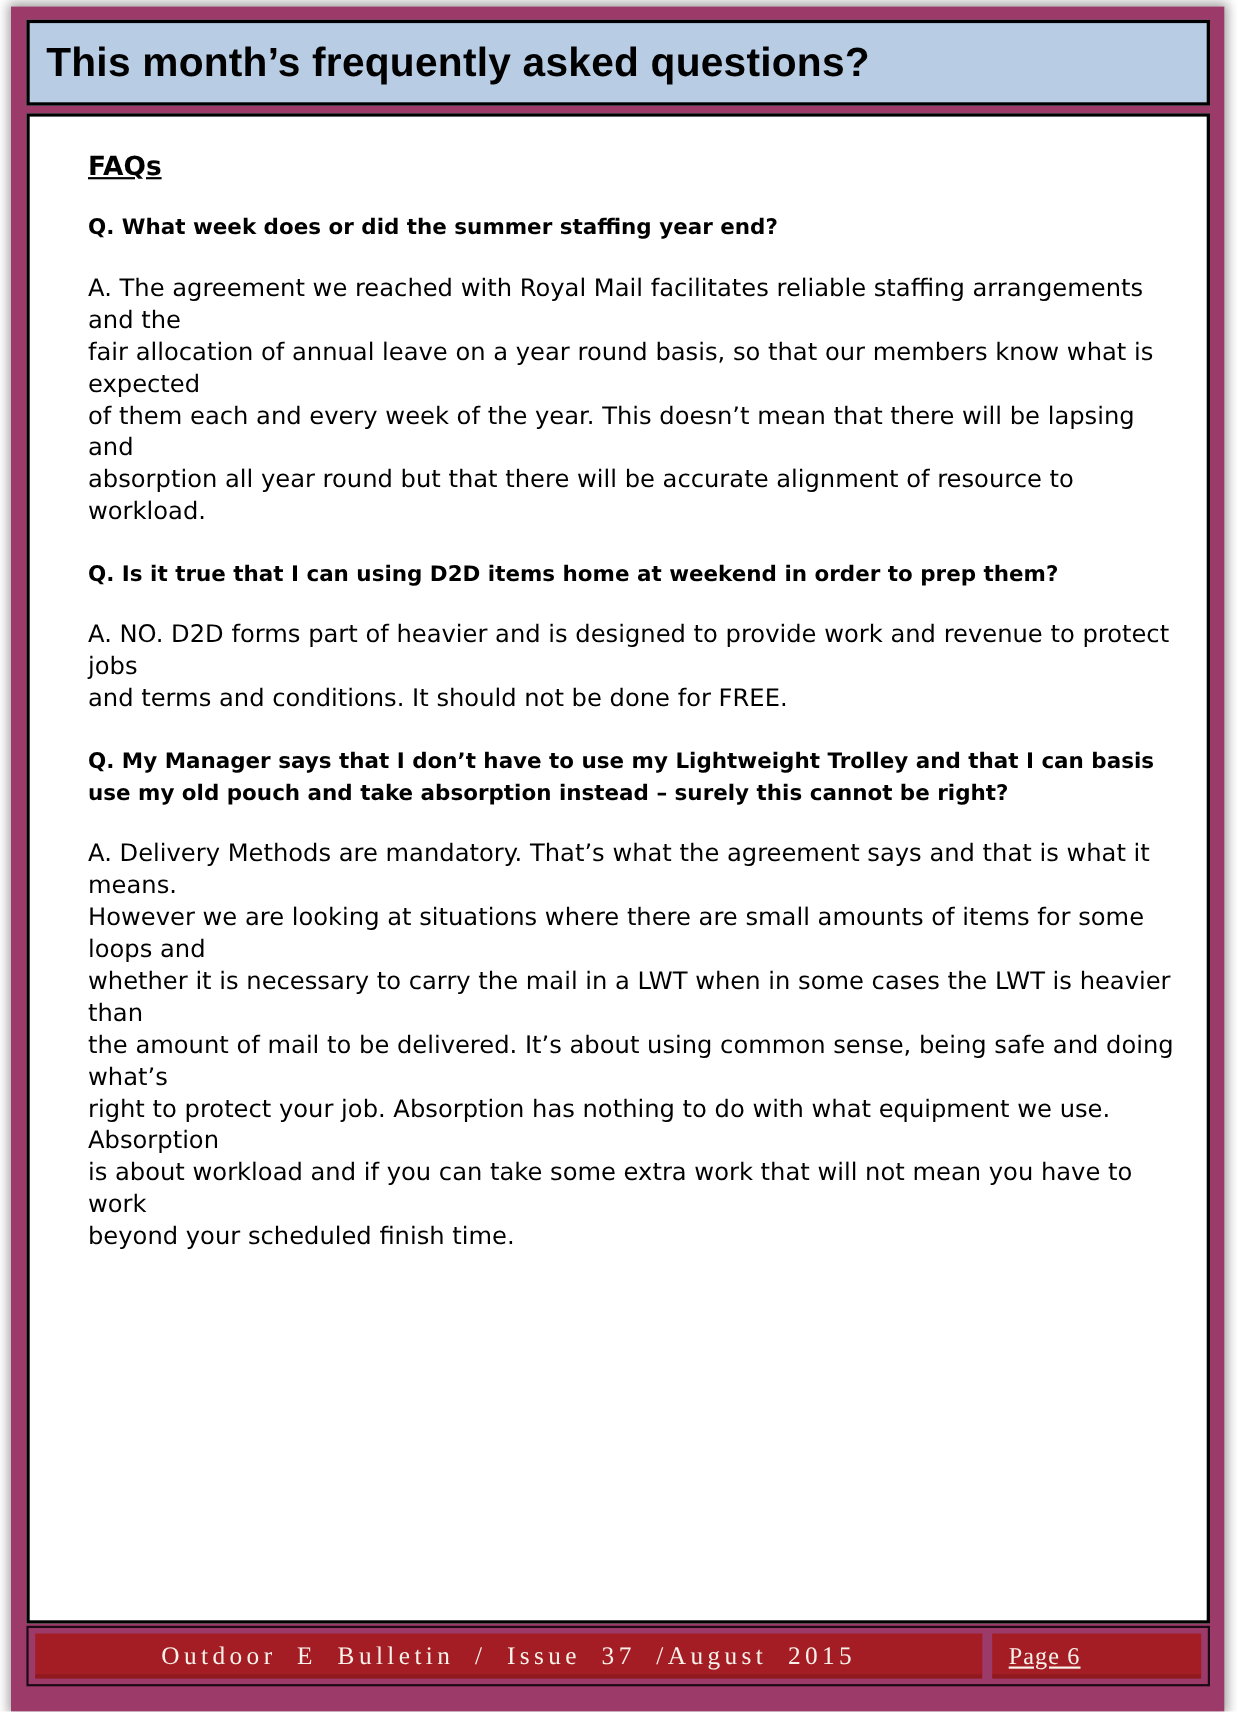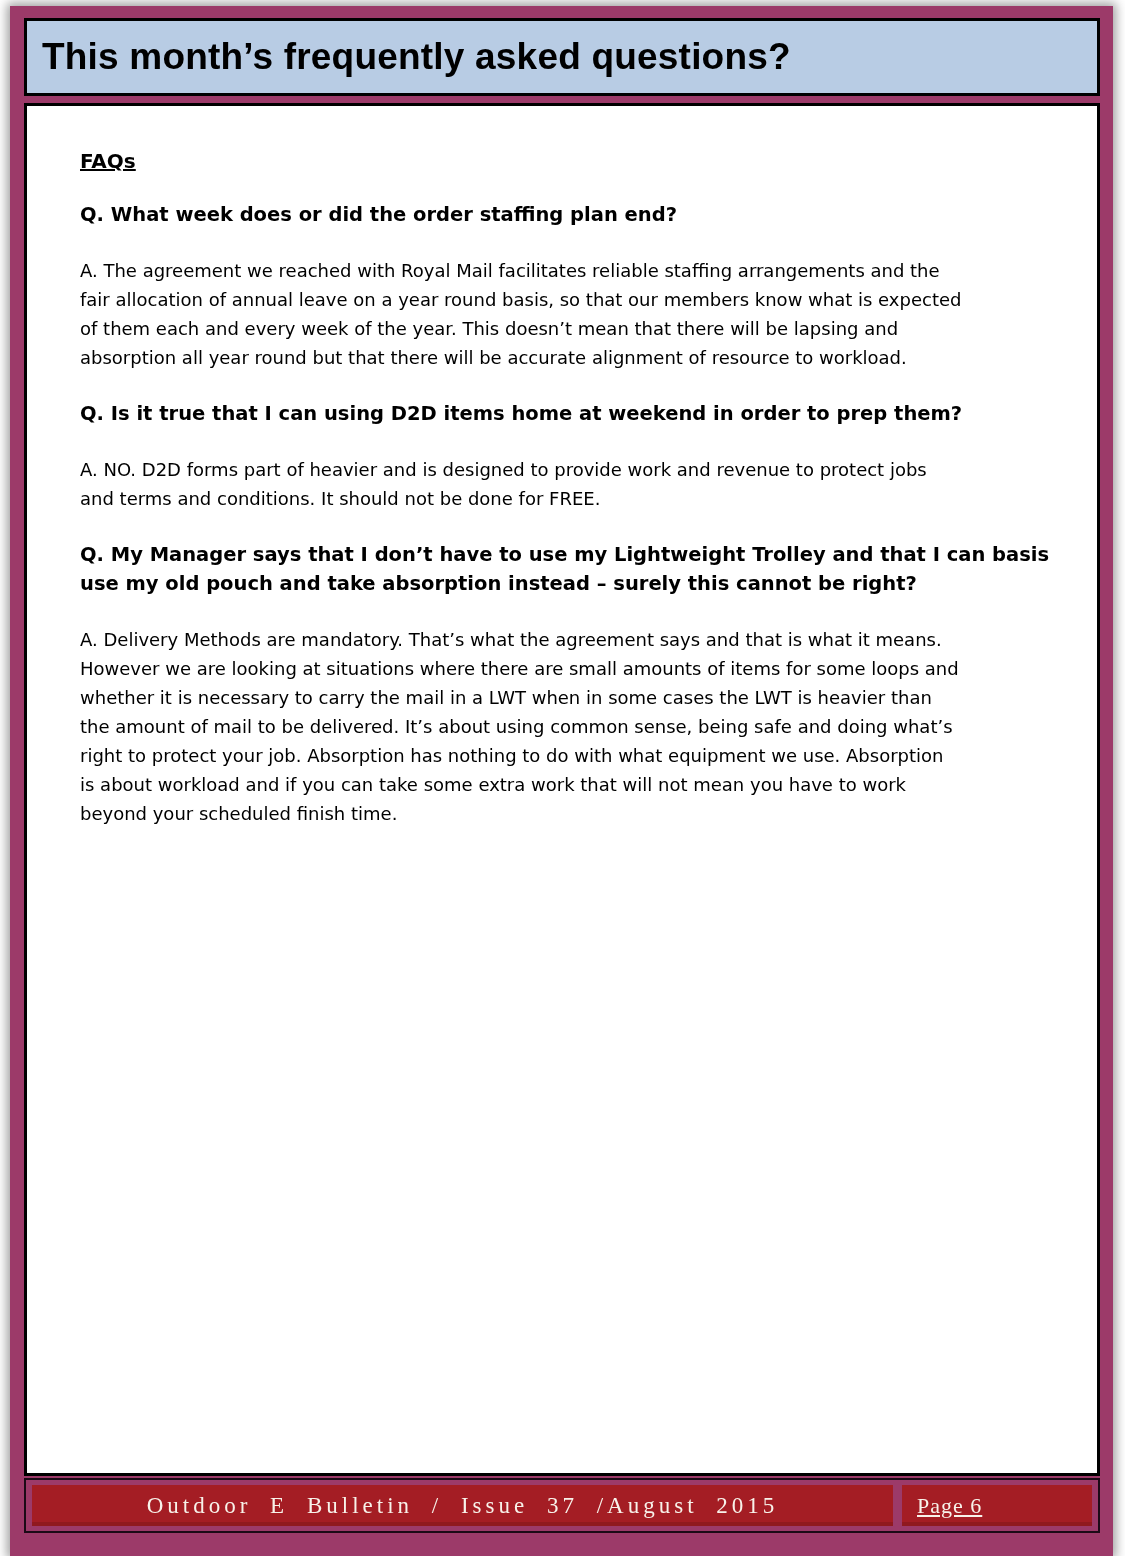--- a/index.html
+++ b/index.html
@@ -56,34 +56,34 @@
     top: 97px;
     width: 1076px;
     height: 1373px;
     box-sizing: border-box;
     background: #ffffff;
     border: 3px solid #000000;
     padding: 27px 26px 0 53px;
     color: #000000;
   }
   .faqs-heading {
-    font-size: 20px;
+    font-size: 24px;
     font-weight: 700;
     text-decoration: underline;
-    margin: 16px 0 27px 0;
+    margin: 4px 0 27px 0;
   }
   .qa-q {
     font-size: 19.5px;
     line-height: 29px;
     font-weight: 700;
     margin: 0 0 27px 0;
     white-space: pre-line;
   }
   .qa-a {
-    font-size: 18px;
+    font-size: 22px;
     line-height: 29px;
     margin: 0 0 27px 0;
     white-space: pre-line;
   }
   
   .footer-box {
     position: absolute;
     left: 14px;
     top: 1472px;
     width: 1076px;
@@ -133,21 +133,21 @@
 <div class="canvas">
   <div class="page">
 
     <div class="header-box">
       <div class="header-title">This month’s frequently asked questions?</div>
     </div>
 
     <div class="content-box">
       <div class="faqs-heading">FAQs</div>
 
-      <div class="qa-q">Q. What week does or did the order staffing plan end?</div>
+      <div class="qa-q">Q. What week does or did the summer staffing year end?</div>
       <div class="qa-a">A. The agreement we reached with Royal Mail facilitates reliable staffing arrangements and the
 fair allocation of annual leave on a year round basis, so that our members know what is expected
 of them each and every week of the year. This doesn’t mean that there will be lapsing and
 absorption all year round but that there will be accurate alignment of resource to workload.</div>
 
       <div class="qa-q">Q. Is it true that I can using D2D items home at weekend in order to prep them?</div>
       <div class="qa-a">A. NO. D2D forms part of heavier and is designed to provide work and revenue to protect jobs
 and terms and conditions. It should not be done for FREE.</div>
 
       <div class="qa-q">Q. My Manager says that I don’t have to use my Lightweight Trolley and that I can basis

